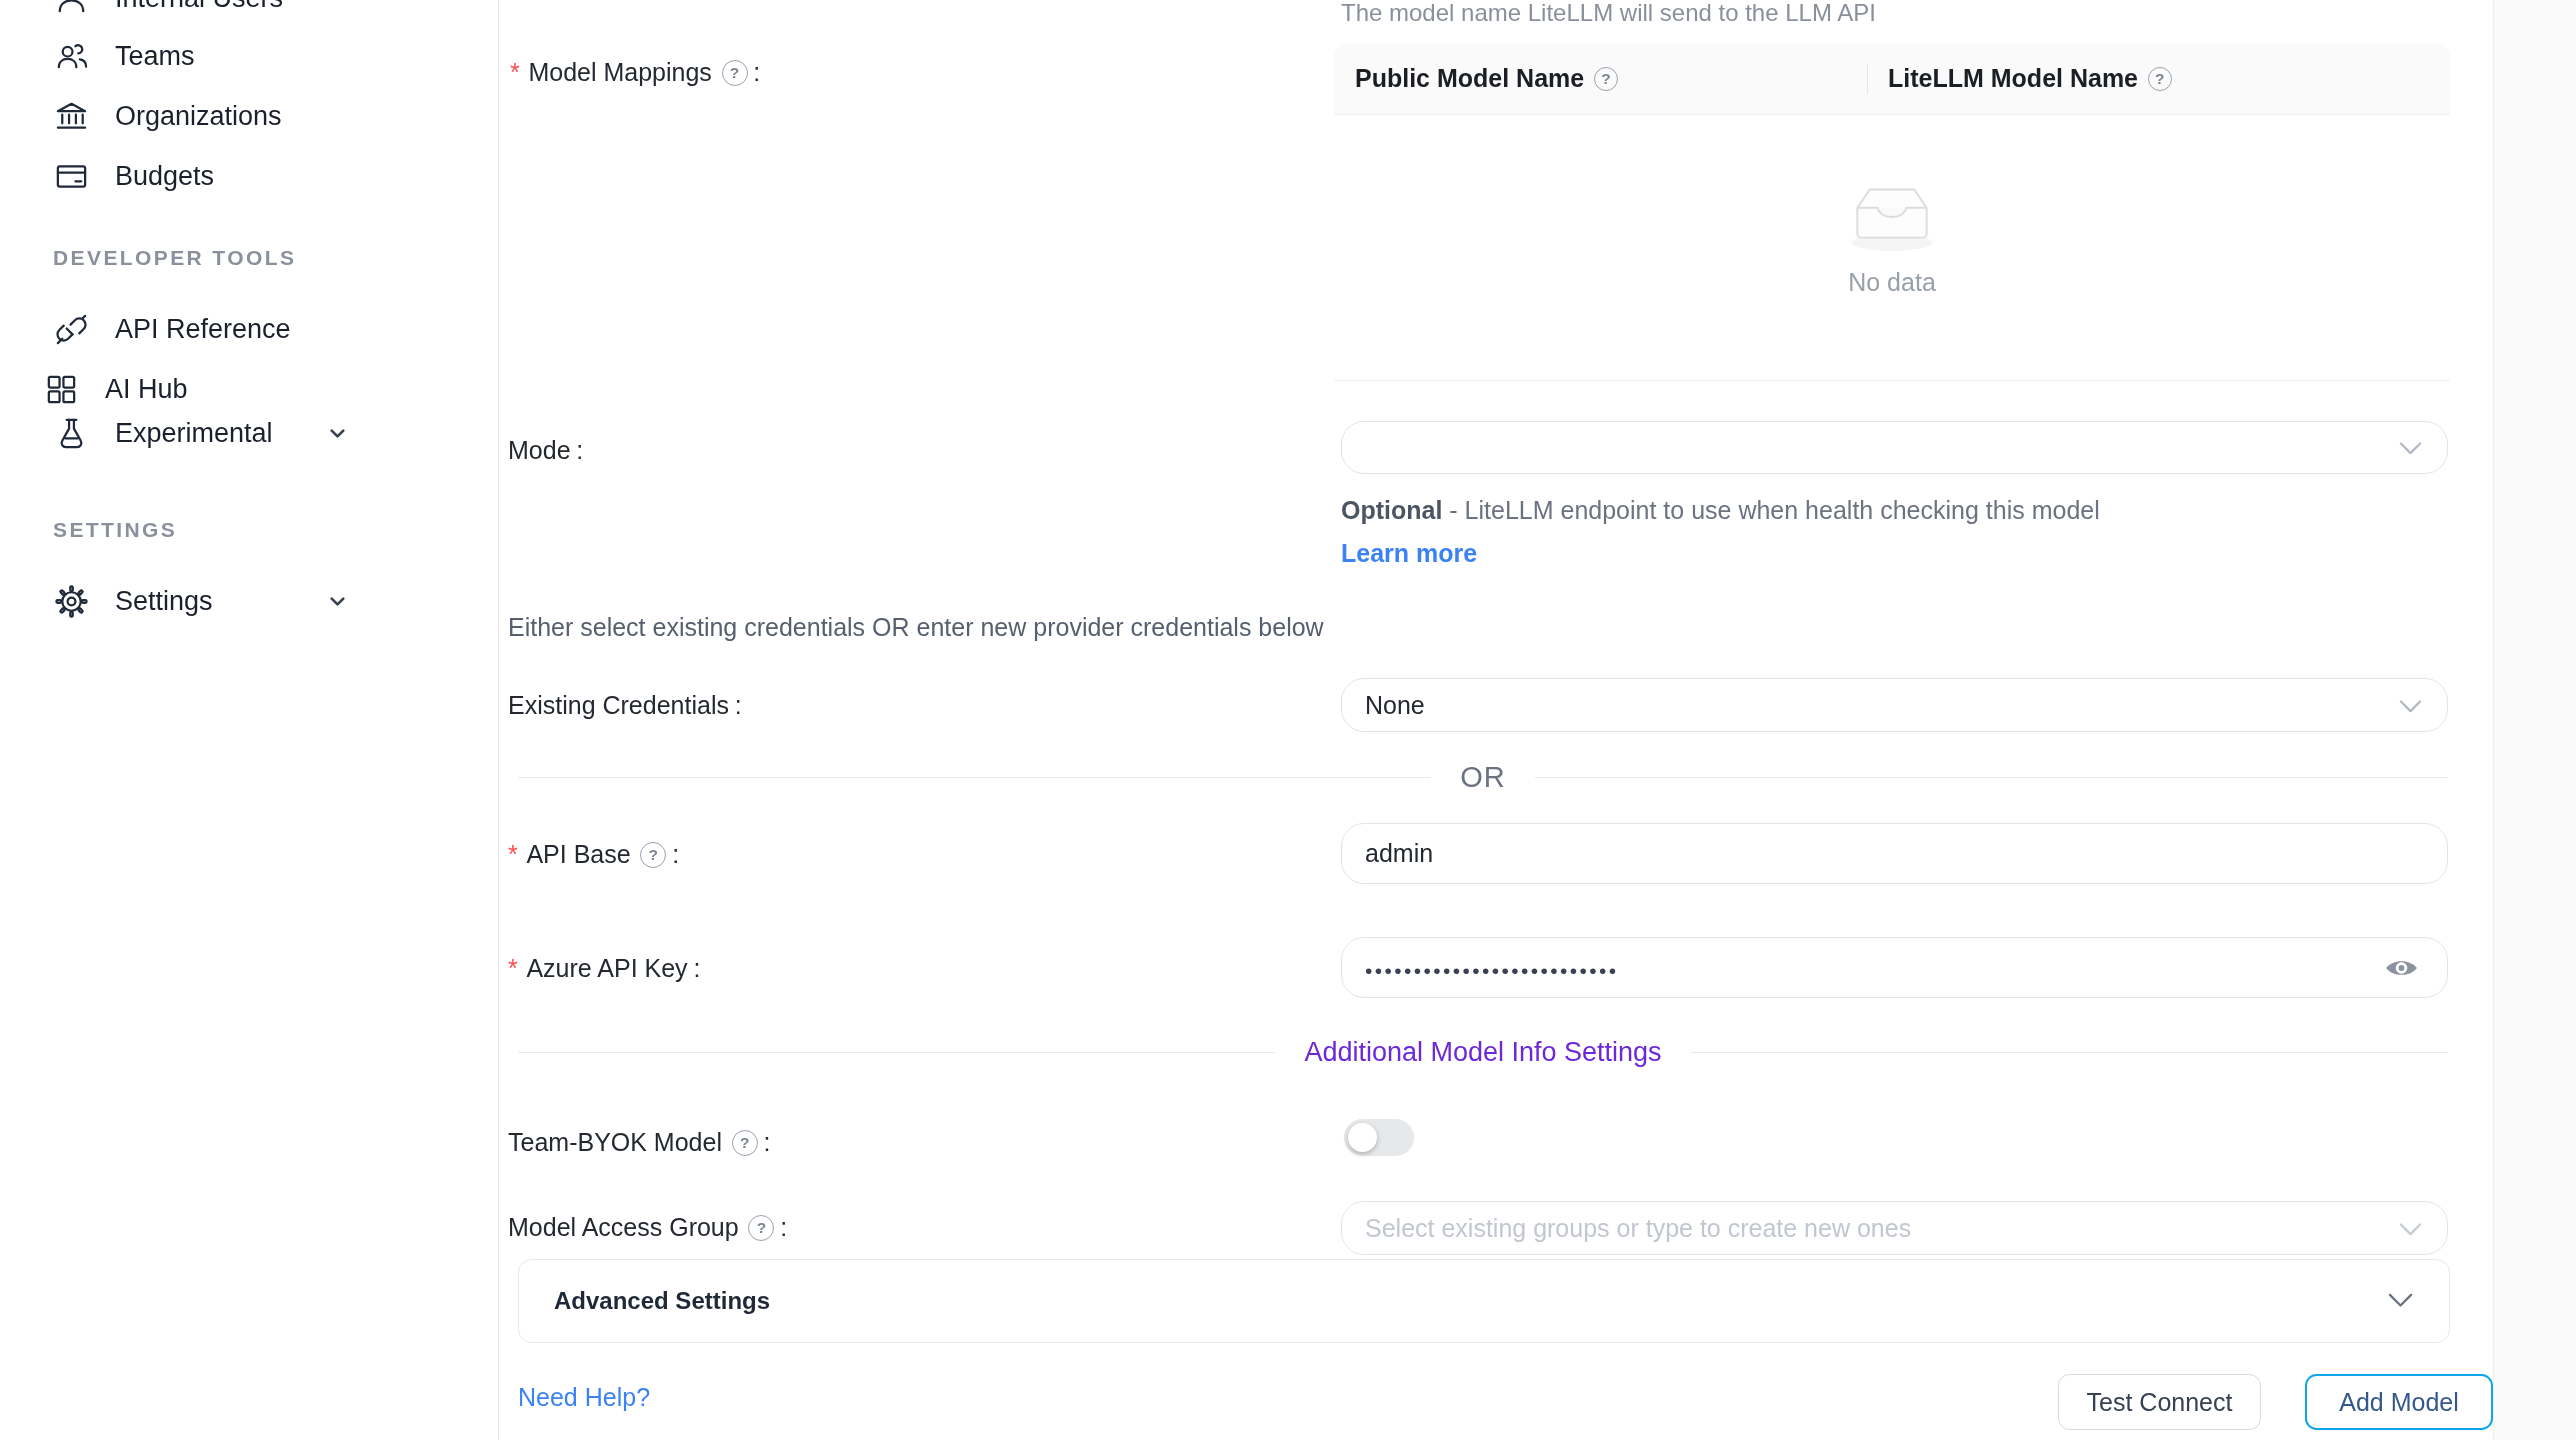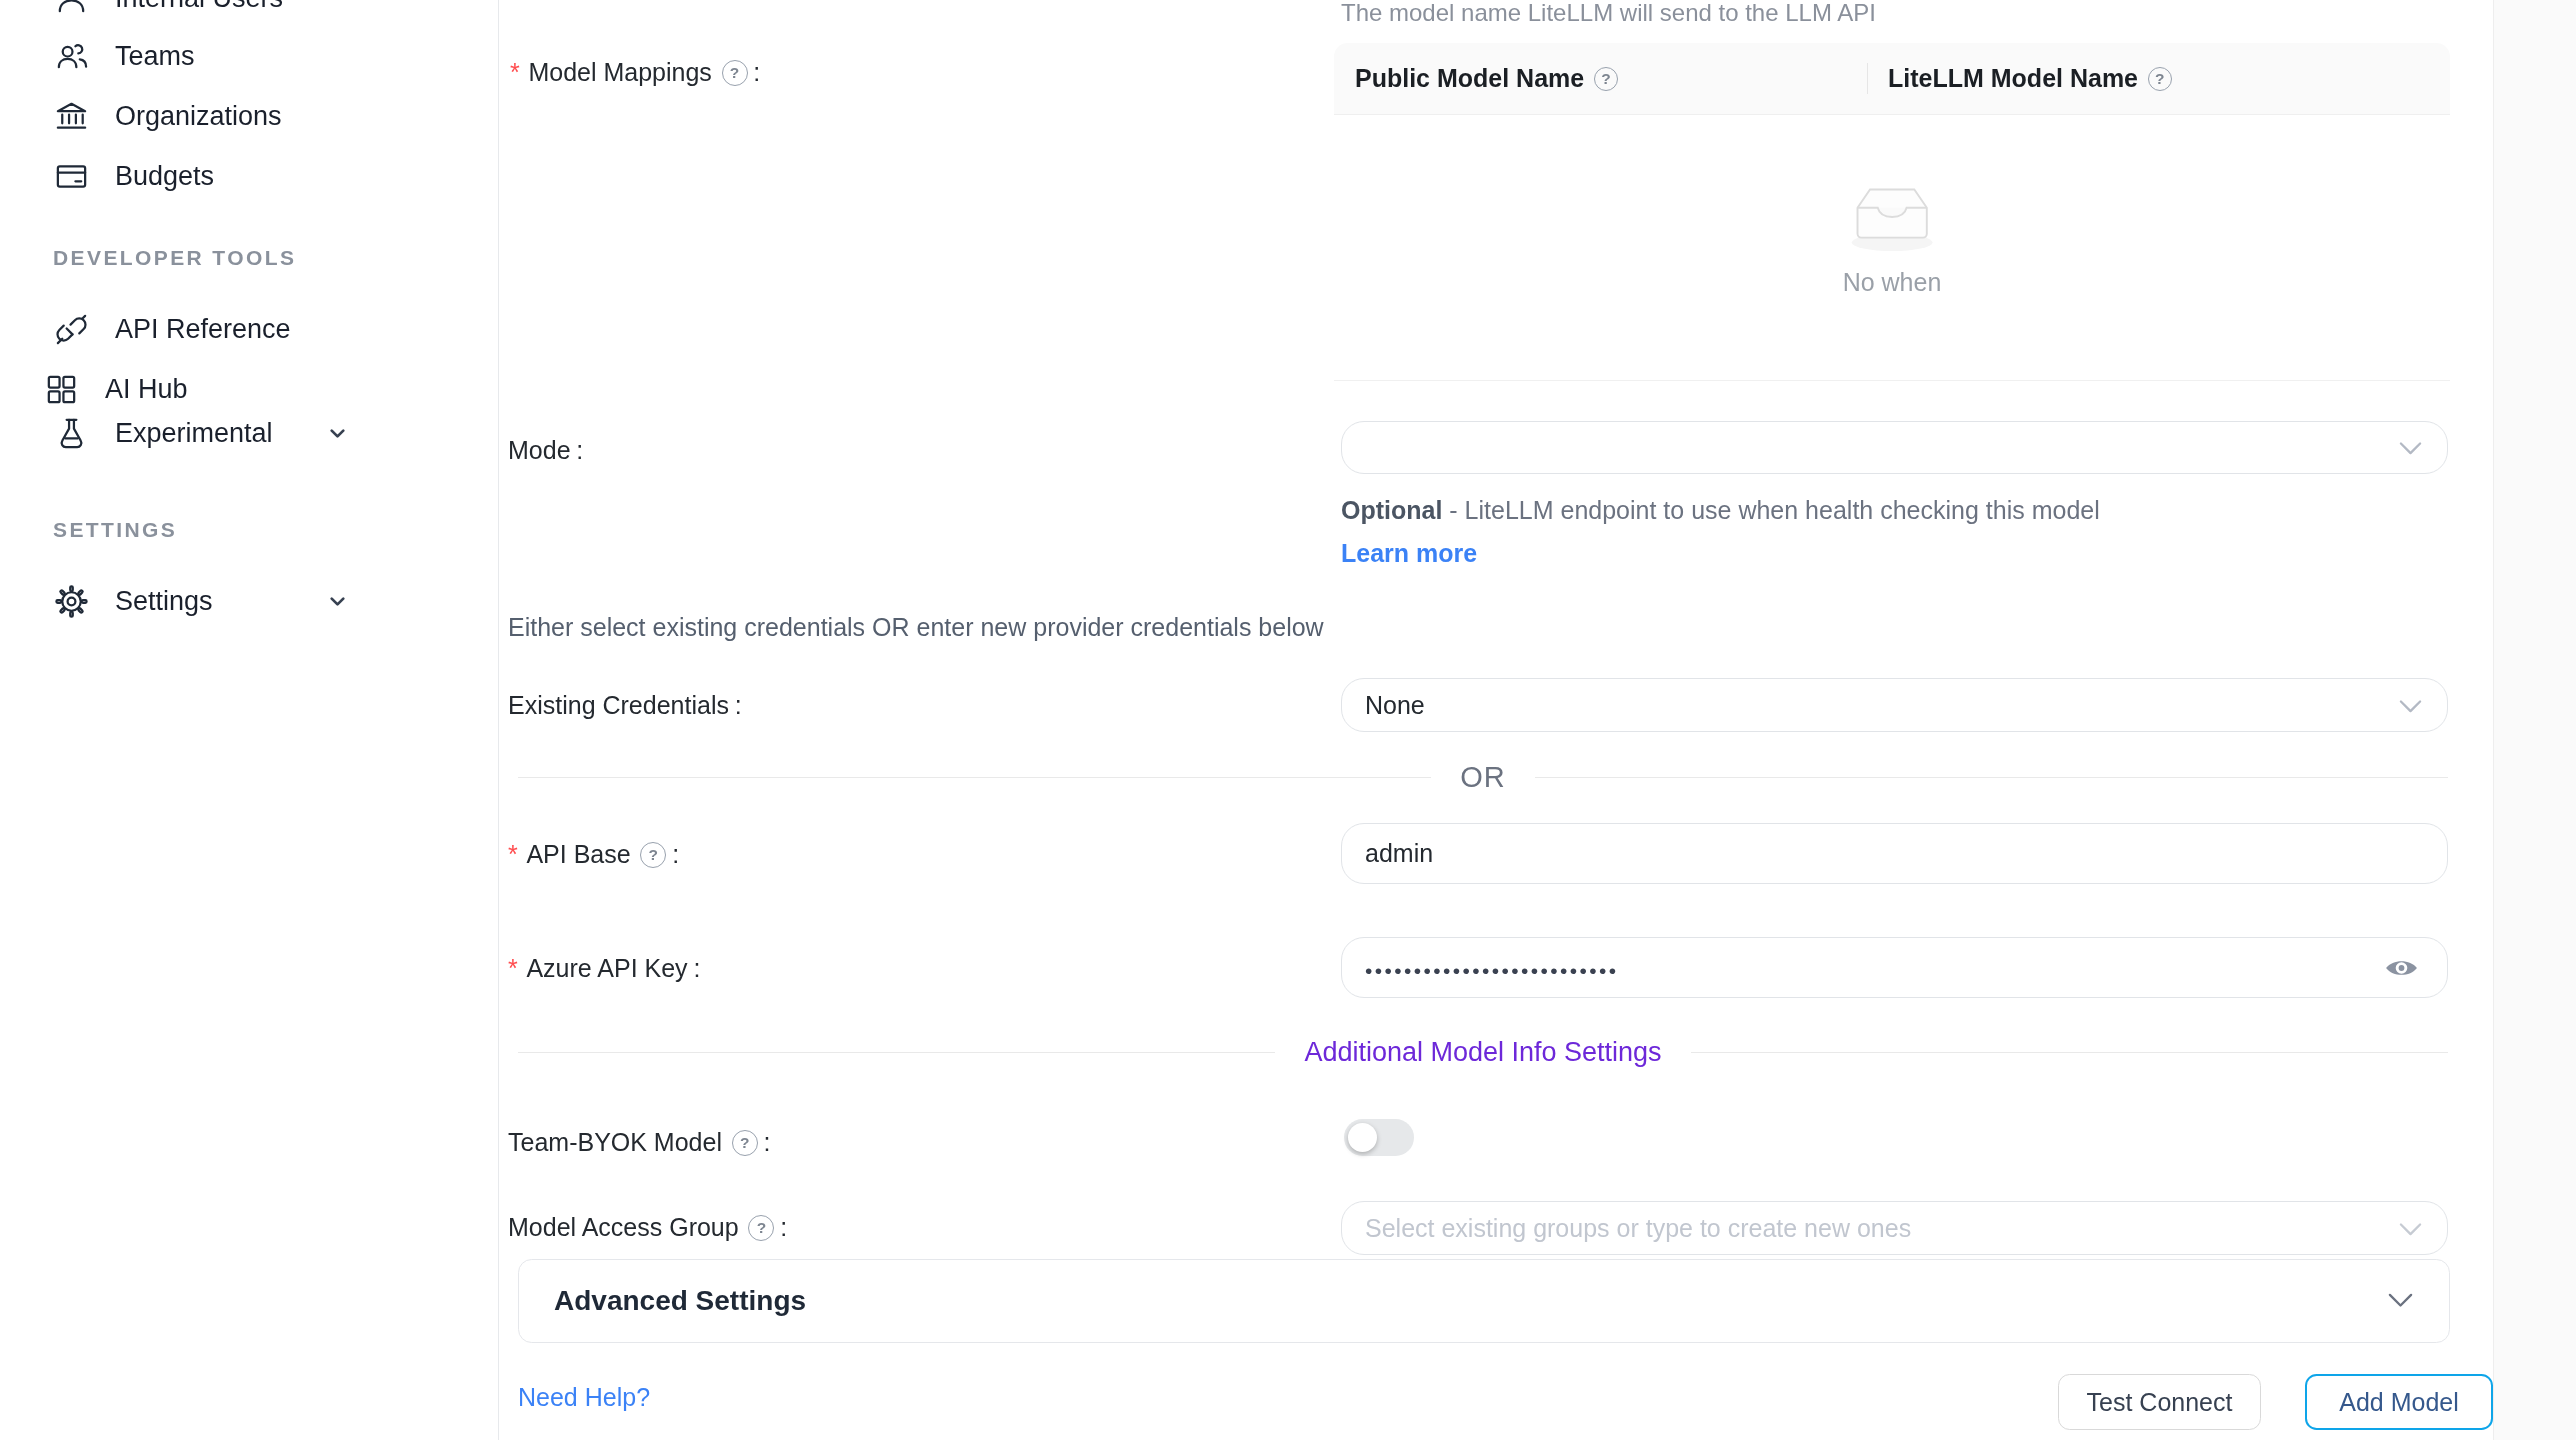--- a/index.html
+++ b/index.html
@@ -101,21 +101,21 @@
     position: absolute; left: 3.9px; top: 3.9px; width: 29px; height: 29px;
     background: #fff; border-radius: 50%; box-shadow: 0 1.9px 4.8px rgba(0,0,0,0.25);
   }
 
   
   .adv-panel {
     position: absolute; left: 518px; top: 1259px; width: 1932px; height: 84px;
     border: 1px solid #e5e7eb; border-radius: 13.6px; background: #fff;
     display: flex; align-items: center; padding: 0 35px; cursor: pointer;
   }
-  .adv-panel .atitle { font-size: 28px; font-weight: 700; color: #1f2937; }
+  .adv-panel .atitle { font-size: 24px; font-weight: 700; color: #1f2937; }
   .adv-panel .chev { margin-left: auto; }
 
   
   .btn {
     position: absolute; top: 1374px; height: 56px; border-radius: 11.6px; background: #fff;
     display: flex; align-items: center; justify-content: center;
     font-size: 25px; cursor: pointer;
   }
   .btn-default { left: 2058px; width: 203px; border: 1px solid #d9d9d9; color: #374151; }
   .btn-primary { left: 2277px; width: 188px; border: 2px solid #0ea5e9; color: #35588c; margin-left: 28px; }
@@ -265,21 +265,21 @@
         <span class="helpq" style="width:24px;height:24px;flex-basis:24px;">?</span>
       </div>
     </div>
     <div class="mtable-body">
       <div class="empty-state">
         <svg width="97" height="77" viewBox="0 0 100 80">
           <ellipse cx="50" cy="68" rx="42" ry="9" fill="#f5f5f5"></ellipse>
           <path d="M14 32 L27 13 H73 L86 32 V59 a4 4 0 0 1-4 4 H18 a4 4 0 0 1-4-4 Z" fill="#fdfdfd" stroke="#dcdcdc" stroke-width="2"></path>
           <path d="M14 32 H35 c1.5 6 6 9.5 15 9.5 s13.5-3.5 15-9.5 H86" fill="#fafafa" stroke="#dcdcdc" stroke-width="2"></path>
         </svg>
-        <div class="etext">No when</div>
+        <div class="etext">No data</div>
       </div>
     </div>
   </div>
 
   <div class="flabel" style="top:434px;">
     <span>Mode</span>
     <span class="colon">:</span>
   </div>
   <div class="control" style="top:421px; height:53px;">
     <span></span>

